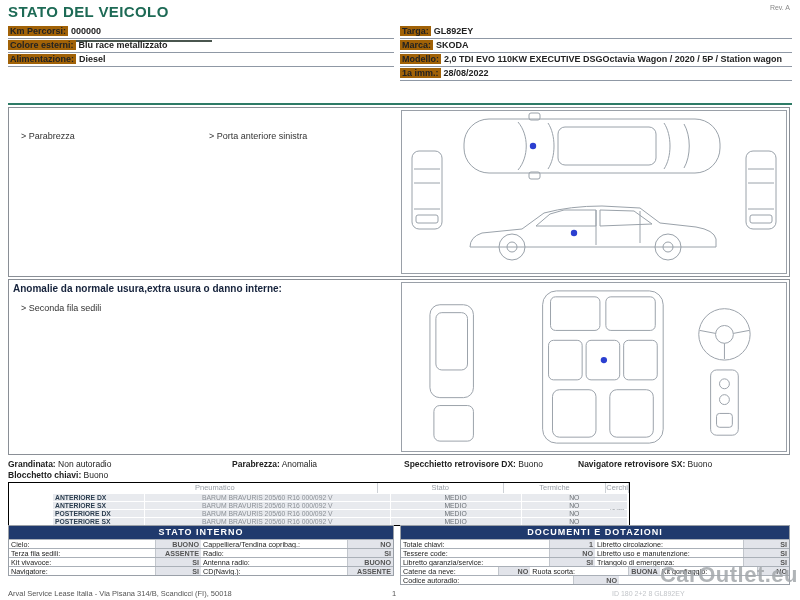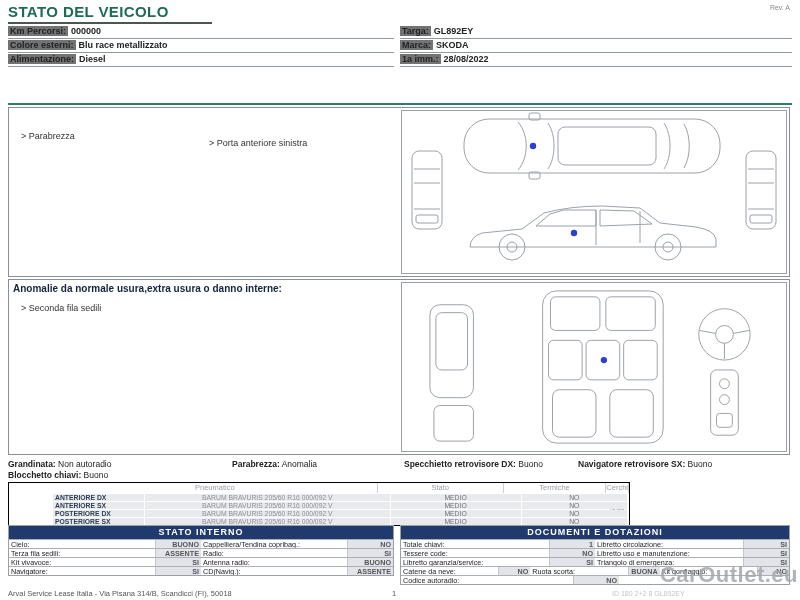--- a/index.html
+++ b/index.html
@@ -3,39 +3,39 @@
 <meta charset="utf-8">
 <style>
   * { box-sizing: border-box; margin: 0; padding: 0; }
   html,body { background:#e9e9e9; }
   .page { position:relative; width:800px; height:600px; background:#ffffff;
           font-family:"Liberation Sans", sans-serif; color:#222; overflow:hidden;
           margin:0 auto; }
 
   .title { position:absolute; left:8px; top:3px; font-size:15px; font-weight:bold;
            color:#1d6a55; letter-spacing:.4px; width:204px;
-           border-bottom:2px solid #4a564f; padding-bottom:2px; }
+           border-bottom:2px solid #4a564f; padding-bottom:20px; }
   .rev { position:absolute; right:10px; top:4px; font-size:7px; color:#888; }
 
   .info-left  { position:absolute; left:8px;   top:25px; width:386px; }
   .info-right { position:absolute; left:400px; top:25px; width:392px; }
   .info-row { border-bottom:1px solid #8f98a5; font-size:9px; font-weight:bold;
               line-height:12px; min-height:13px; padding-bottom:1px; }
-  .info-label { background:#737373; padding:0 2px; }
+  .info-label { background:#a16207; padding:0 2px; }
   .info-value { margin-left:3px; }
 
   .rule { position:absolute; left:8px; top:103px; width:784px; height:2px; background:#2e7b66; }
 
   .sec { position:absolute; left:8px; width:782px; border:1px solid #8a8f96; background:#fff; }
   .sec-ext { top:107px; height:170px; }
   .sec-int { top:279px; height:176px; }
   .sec-heading { position:absolute; left:4px; top:3px; font-size:10px; font-weight:bold; color:#16233c; }
   .sec-item { position:absolute; font-size:9px; color:#333; }
   .item-a { left:12px;  top:23px; }
-  .item-b { left:200px; top:30px;text-align:right; }
+  .item-b { left:200px; top:23px;text-align:right; }
 
   .diag { position:absolute; left:392px; top:2px; width:386px; border:1px solid #9aa0a8; background:#fff; }
   .diag-ext { height:164px; }
   .diag-int { height:170px; }
   .diag svg { display:block; width:100%; height:100%; }
 
   .sum { position:absolute; font-size:8.5px; color:#222; white-space:nowrap; }
   .sum .lb { font-weight:bold; }
   .s1 { left:8px;   top:459px; } .s2 { left:232px; top:459px; }
   .s3 { left:404px; top:459px; } .s4 { left:578px; top:459px; }
@@ -93,20 +93,23 @@
   </div>
 
   <div class="info-right">
     <div class="info-row">
       <span class="info-label">Targa:</span><span class="info-value">GL892EY</span>
     </div>
     <div class="info-row">
       <span class="info-label">Marca:</span><span class="info-value">SKODA</span>
     </div>
     <div class="info-row">
+      <span class="info-label">Modello:</span><span class="info-value">2,0 TDI EVO 110KW EXECUTIVE DSGOctavia Wagon / 2020 / 5P / Station wagon</span>
+    </div>
+    <div class="info-row">
       <span class="info-label">1a imm.:</span><span class="info-value">28/08/2022</span>
     </div>
   </div>
 
   <div class="rule"></div>
 
   <div class="sec sec-ext">
     <span class="sec-item item-a">&gt; Parabrezza</span>
     <span class="sec-item item-b">&gt; Porta anteriore sinistra</span>
 

